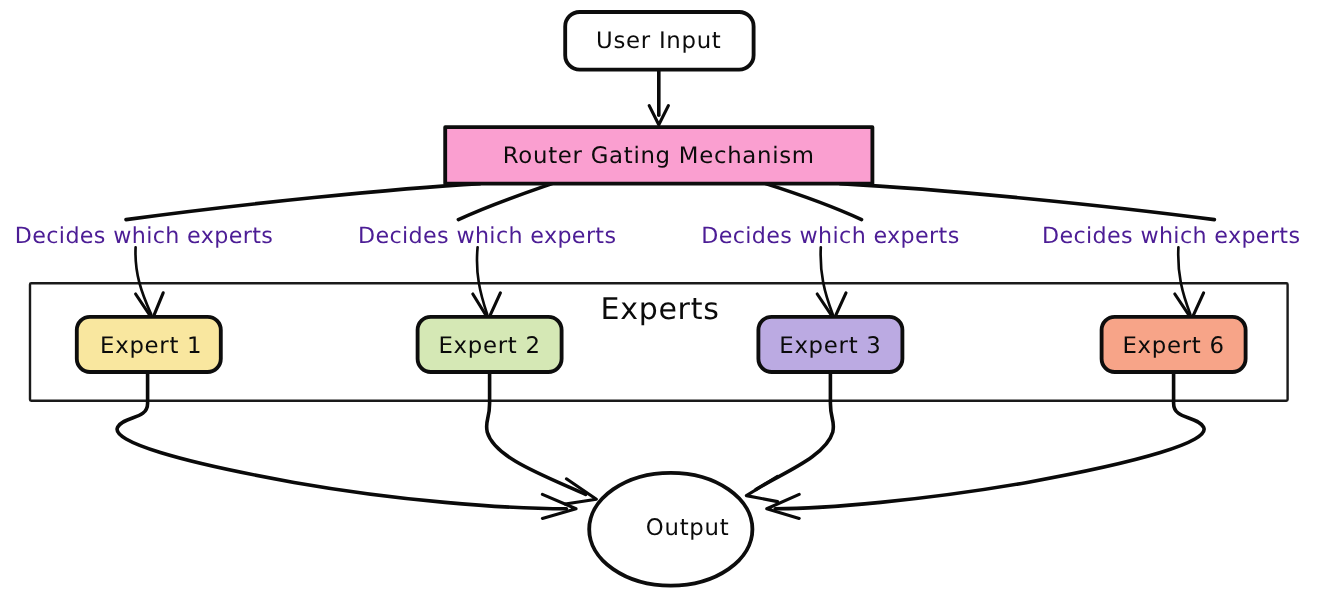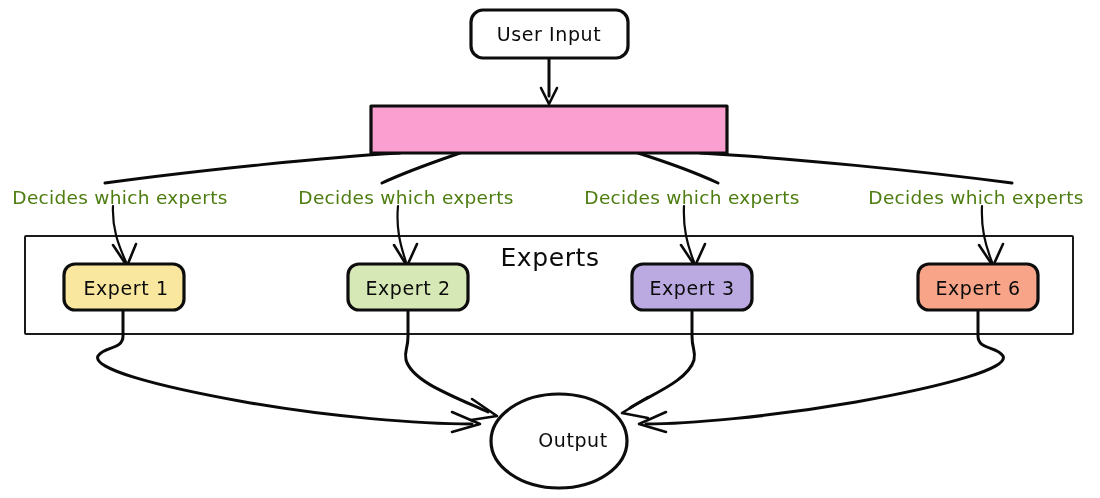--- a/index.html
+++ b/index.html
@@ -63,21 +63,21 @@
     color: #0b0b0b;
     font-size: 19px;
     letter-spacing: 0.6px;
     white-space: nowrap;
     transform: translate(-50%, -50%);
     text-align: center;
   }
   .edge-label {
     position: absolute;
     font-family: "DejaVu Sans", sans-serif;
-    color: #4d7c0f;
+    color: #4c1d95;
     font-size: 18.5px;
     letter-spacing: 0.3px;
     white-space: nowrap;
     transform: translate(-50%, -50%);
   }
   .cluster-label {
     position: absolute;
     font-family: "DejaVu Sans", sans-serif;
     color: #0b0b0b;
     font-size: 25px;
@@ -134,20 +134,21 @@
     <rect class="node-shape" x="64" y="264" width="120" height="46" rx="11" ry="11" fill="#f9e79f"></rect>
     <rect class="node-shape" x="348" y="264" width="120" height="46" rx="11" ry="11" fill="#d5e8b5"></rect>
     <rect class="node-shape" x="632" y="264" width="120" height="46" rx="11" ry="11" fill="#bbaae2"></rect>
     <rect class="node-shape" x="918" y="264" width="120" height="46" rx="11" ry="11" fill="#f7a488"></rect>
 
     <ellipse class="node-shape" cx="559" cy="441" rx="68" ry="47" fill="#ffffff"></ellipse>
   </svg>
 
   <div class="node-label" style="left:549px; top:34px;">User Input</div>
 
+  <div class="node-label" style="left:549px; top:130px;">Router Gating Mechanism</div>
 
   <div class="cluster-label" style="left:550px; top:257px;">Experts</div>
 
   <div class="edge-label" style="left:120px; top:197px;">Decides which experts</div>
   <div class="edge-label" style="left:406px; top:197px;">Decides which experts</div>
   <div class="edge-label" style="left:692px; top:197px;">Decides which experts</div>
   <div class="edge-label" style="left:976px; top:197px;">Decides which experts</div>
 
   <div class="node-label" style="left:126px; top:288px;">Expert 1</div>
   <div class="node-label" style="left:408px; top:288px;">Expert 2</div>

